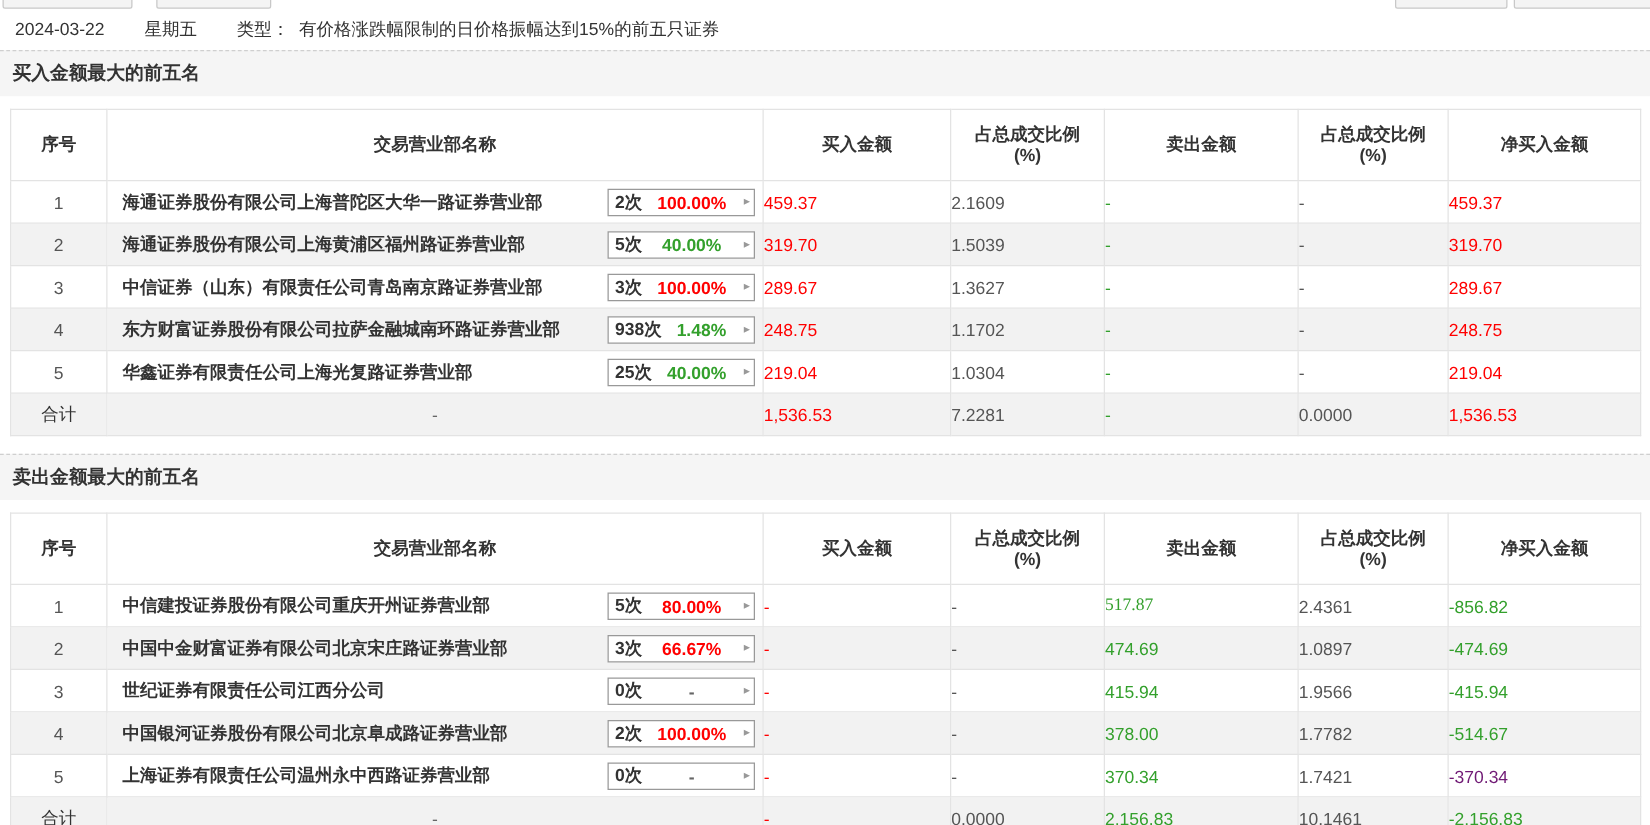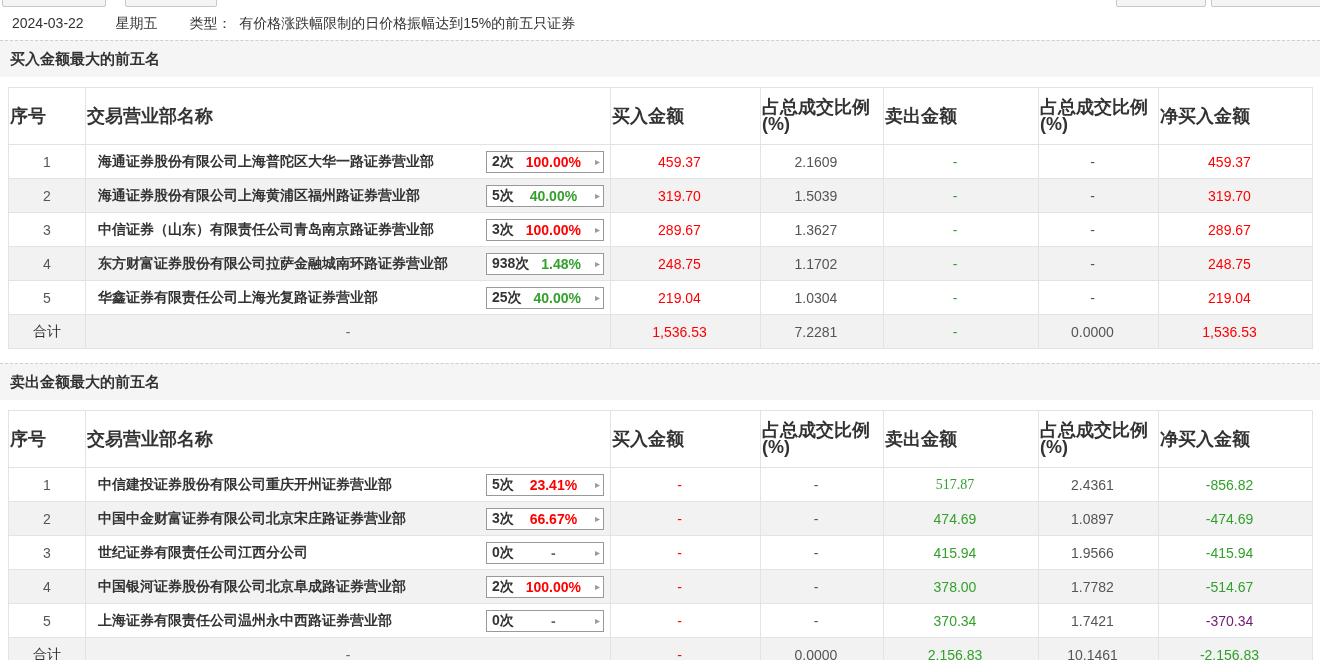--- a/index.html
+++ b/index.html
@@ -22,29 +22,29 @@
 
   .section-band{
     border-top:1px dashed #cfcfcf;background:#f5f5f5;
     height:36px;line-height:36px;padding-left:10px;
     font-weight:bold;font-size:15px;color:#333;
   }
   .tablewrap{margin:10px 8px 14px 8px;}
   table{border-collapse:collapse;table-layout:fixed;width:1304px;background:#fff;}
   th,td{border:1px solid #e3e3e3;overflow:hidden;}
   table{border:1px solid #d9d9d9;}
-  thead th{height:54px;font-weight:bold;text-align:left;color:#333;background:#fff;font-size:18px;}
+  thead th{height:54px;font-weight:bold;text-align:center;color:#333;background:#fff;font-size:14px;}
   tbody td{height:33px;padding:0;}
   tbody tr:nth-child(even) td{background:#f2f2f2;}
   .c-seq{text-align:center;color:#555;}
   .c-name{padding:0 6px 0 12px;font-weight:bold;}
   .name-flex{display:flex;align-items:center;justify-content:space-between;}
   .bname{white-space:nowrap;color:#333;}
   .t-center{text-align:center;color:#666;}
-  .c-num{text-align:center;padding-right:12px;white-space:nowrap;}
+  .c-num{text-align:left;padding-right:12px;white-space:nowrap;}
   .badge{
     display:inline-flex;align-items:center;justify-content:space-between;
     width:118px;height:22px;border:1px solid #999;background:#fff;
     padding:0 3px 0 5px;box-sizing:border-box;flex:none;cursor:pointer;
   }
   .badge .times{color:#333;}
   .badge .arrow{color:#999;font-size:10px;margin-left:2px;}
   .hdr2{display:block;line-height:17px;}
 </style>
 </head>
@@ -227,21 +227,21 @@
     </tr>
   </thead>
   <tbody>
     <tr>
       <td class="c-seq">1</td>
       <td class="c-name">
             <div class="name-flex">
         <span class="bname">中信建投证券股份有限公司重庆开州证券营业部</span>
         <span class="badge">
                 <span class="times">5次</span>
-                <span style="color: rgb(255, 0, 0);">23.41%</span>
+                <span style="color: rgb(255, 0, 0);">80.00%</span>
                 <span class="arrow">▸</span>
               </span>
       </div>
           </td>
       <td class="c-num" style="color: rgb(255, 0, 0);">-</td>
       <td class="c-num" style="color: rgb(85, 85, 85);">-</td>
       <td class="c-num" style="color: rgb(51, 160, 44); font-family: Liberation Serif, serif;">517.87</td>
       <td class="c-num" style="color: rgb(85, 85, 85);">2.4361</td>
       <td class="c-num" style="color: rgb(51, 160, 44);">-856.82</td>
     </tr>

